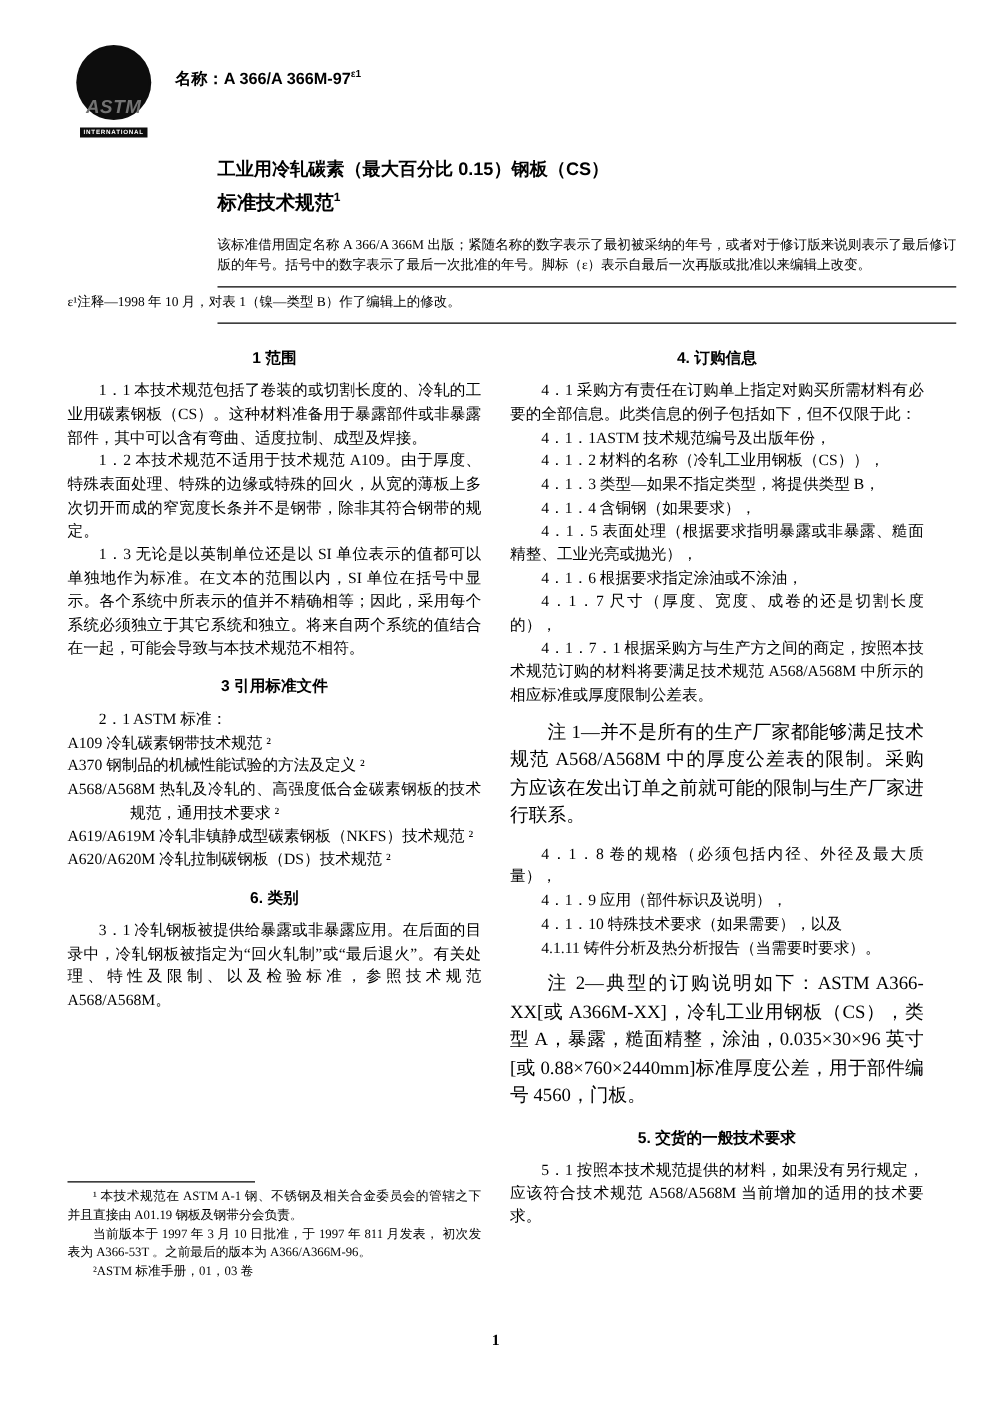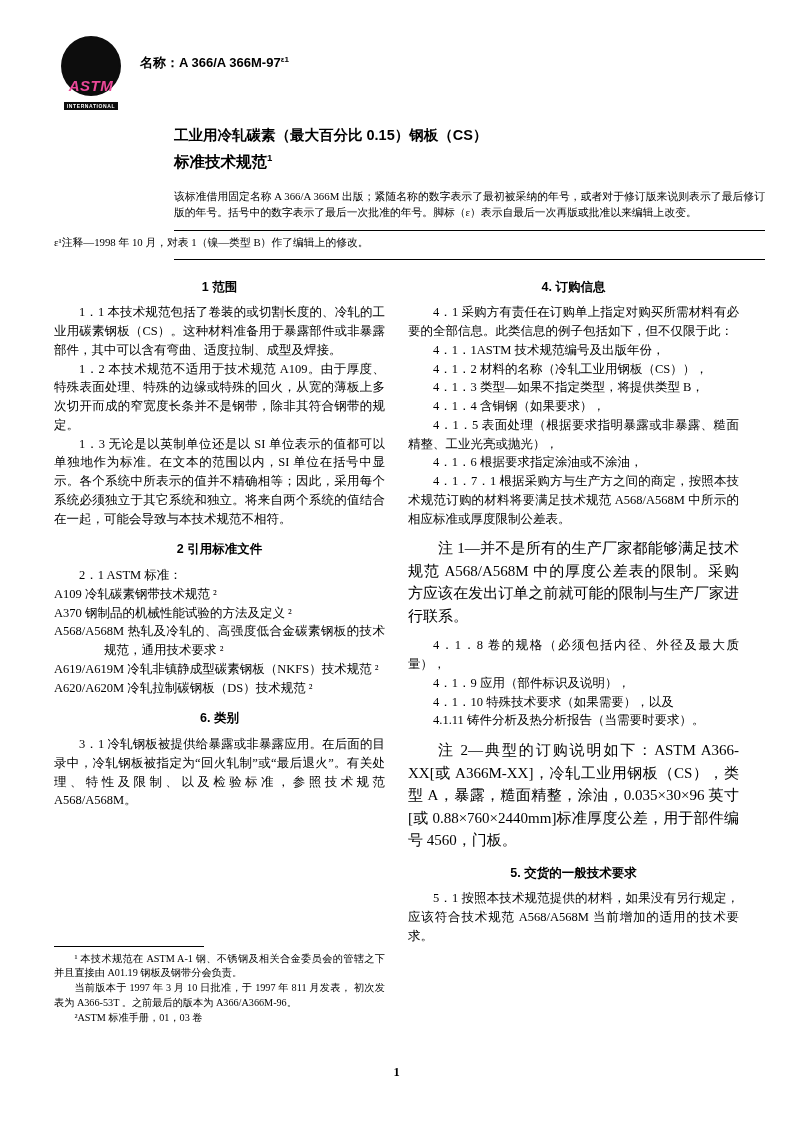--- a/index.html
+++ b/index.html
@@ -19,21 +19,21 @@
   
   .doc-header { display: flex; align-items: flex-start; }
   .logo { width: 74px; text-align: center; flex: 0 0 auto; }
   .logo-circle {
     width: 56px; height: 56px; margin: 0 auto;
     background: #0d0d0d; border-radius: 50%;
     display: flex; align-items: center; justify-content: center;
     box-shadow: 0 0 0 2px #0d0d0d;
   }
   .logo-text {
-    color: #ec4899; font-weight: bold; font-style: italic;
+    color: #737373; font-weight: bold; font-style: italic;
     font-family: "Liberation Sans", sans-serif; font-size: 15px; letter-spacing: .5px; margin-top: 39px;
   }
   .logo-sub {
     margin: 3px auto 0 auto; display: inline-block;
     background: #0d0d0d; color: #fff;
     font-family: "Liberation Sans", sans-serif;
     font-size: 5px; font-weight: bold; letter-spacing: .6px;
     padding: 1px 3px;
   }
   .designation {
@@ -107,21 +107,21 @@
   <div class="rule indent"></div>
 
   <div class="columns">
 
     <div class="col col-left">
       <div class="sec-h">1 范围</div>
       <p class="body-p">1．1 本技术规范包括了卷装的或切割长度的、冷轧的工业用碳素钢板（CS）。这种材料准备用于暴露部件或非暴露部件，其中可以含有弯曲、适度拉制、成型及焊接。</p>
       <p class="body-p">1．2 本技术规范不适用于技术规范 A109。由于厚度、特殊表面处理、特殊的边缘或特殊的回火，从宽的薄板上多次切开而成的窄宽度长条并不是钢带，除非其符合钢带的规定。</p>
       <p class="body-p">1．3 无论是以英制单位还是以 SI 单位表示的值都可以单独地作为标准。在文本的范围以内，SI 单位在括号中显示。各个系统中所表示的值并不精确相等；因此，采用每个系统必须独立于其它系统和独立。将来自两个系统的值结合在一起，可能会导致与本技术规范不相符。</p>
 
-      <div class="sec-h">2 引用标准文件</div>
+      <div class="sec-h">3 引用标准文件</div>
       <p class="body-p">2．1 ASTM 标准：</p>
       <p class="ref">A109 冷轧碳素钢带技术规范 ²</p>
       <p class="ref">A370 钢制品的机械性能试验的方法及定义 ²</p>
       <p class="ref">A568/A568M 热轧及冷轧的、高强度低合金碳素钢板的技术规范，通用技术要求 ²</p>
       <p class="ref">A619/A619M 冷轧非镇静成型碳素钢板（NKFS）技术规范 ²</p>
       <p class="ref">A620/A620M 冷轧拉制碳钢板（DS）技术规范 ²</p>
 
       <div class="sec-h">6. 类别</div>
       <p class="body-p">3．1 冷轧钢板被提供给暴露或非暴露应用。在后面的目录中，冷轧钢板被指定为“回火轧制”或“最后退火”。有关处理、特性及限制、以及检验标准，参照技术规范 A568/A568M。</p>
 
@@ -135,20 +135,21 @@
 
     <div class="col col-right">
       <div class="sec-h">4. 订购信息</div>
       <p class="body-p">4．1 采购方有责任在订购单上指定对购买所需材料有必要的全部信息。此类信息的例子包括如下，但不仅限于此：</p>
       <p class="body-p">4．1．1ASTM 技术规范编号及出版年份，</p>
       <p class="body-p">4．1．2 材料的名称（冷轧工业用钢板（CS）），</p>
       <p class="body-p">4．1．3 类型—如果不指定类型，将提供类型 B，</p>
       <p class="body-p">4．1．4 含铜钢（如果要求），</p>
       <p class="body-p">4．1．5 表面处理（根据要求指明暴露或非暴露、糙面精整、工业光亮或抛光），</p>
       <p class="body-p">4．1．6 根据要求指定涂油或不涂油，</p>
+      <p class="body-p">4．1．7 尺寸（厚度、宽度、成卷的还是切割长度的），</p>
       <p class="body-p">4．1．7．1 根据采购方与生产方之间的商定，按照本技术规范订购的材料将要满足技术规范 A568/A568M 中所示的相应标准或厚度限制公差表。</p>
 
       <p class="note">注 1—并不是所有的生产厂家都能够满足技术规范 A568/A568M 中的厚度公差表的限制。采购方应该在发出订单之前就可能的限制与生产厂家进行联系。</p>
 
       <p class="body-p">4．1．8 卷的规格（必须包括内径、外径及最大质量），</p>
       <p class="body-p">4．1．9 应用（部件标识及说明），</p>
       <p class="body-p">4．1．10 特殊技术要求（如果需要），以及</p>
       <p class="body-p">4.1.11 铸件分析及热分析报告（当需要时要求）。</p>
 
       <p class="note">注 2—典型的订购说明如下：ASTM A366-XX[或 A366M-XX]，冷轧工业用钢板（CS），类型 A，暴露，糙面精整，涂油，0.035×30×96 英寸[或 0.88×760×2440mm]标准厚度公差，用于部件编号 4560，门板。</p>

